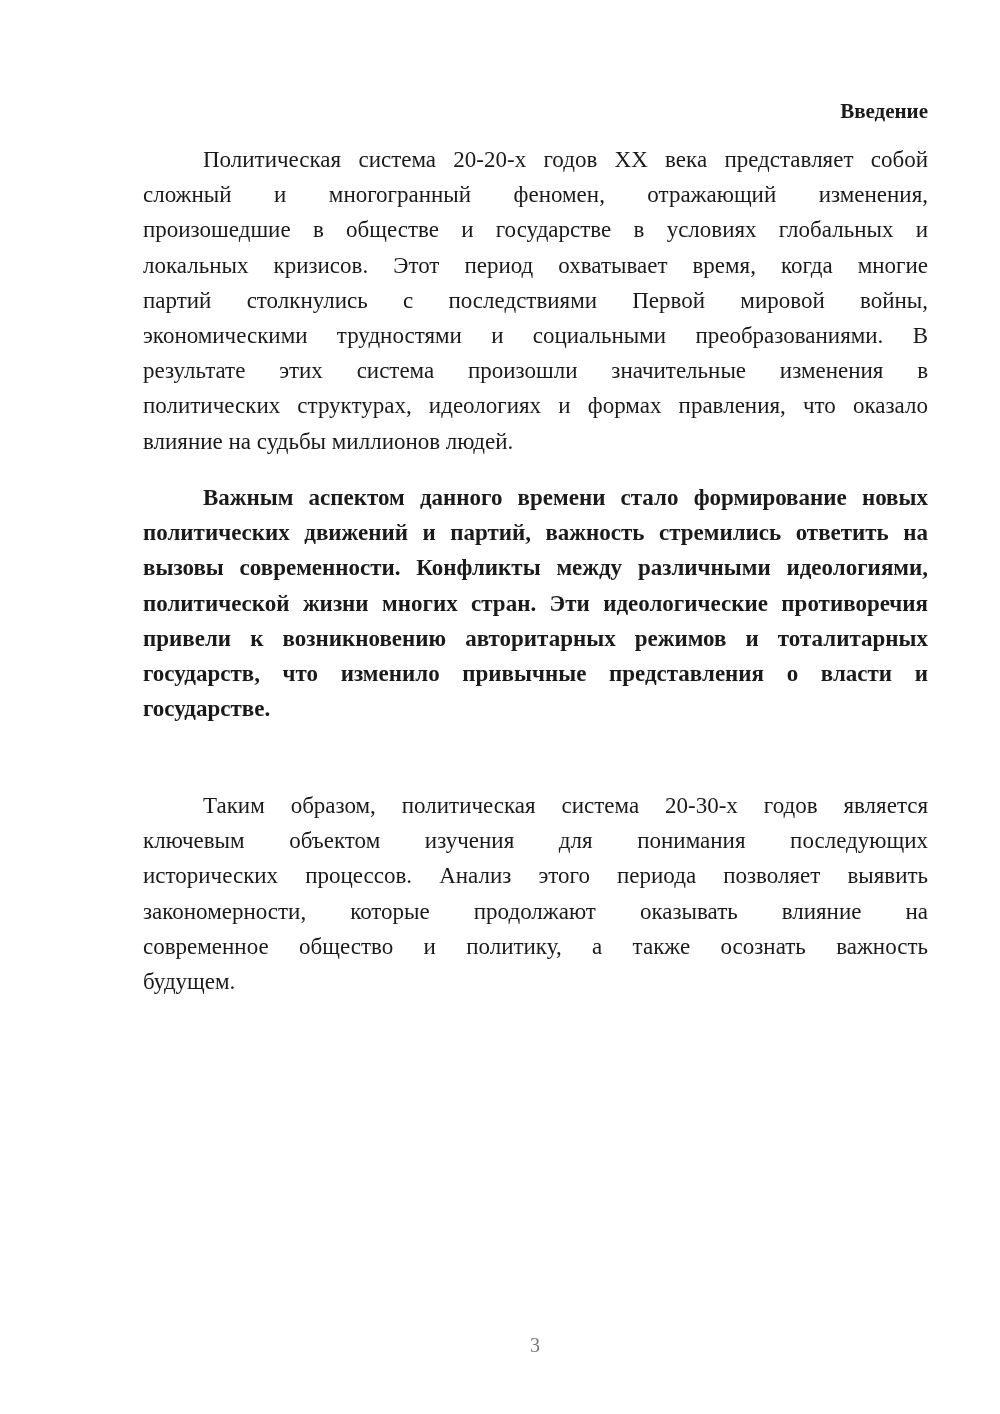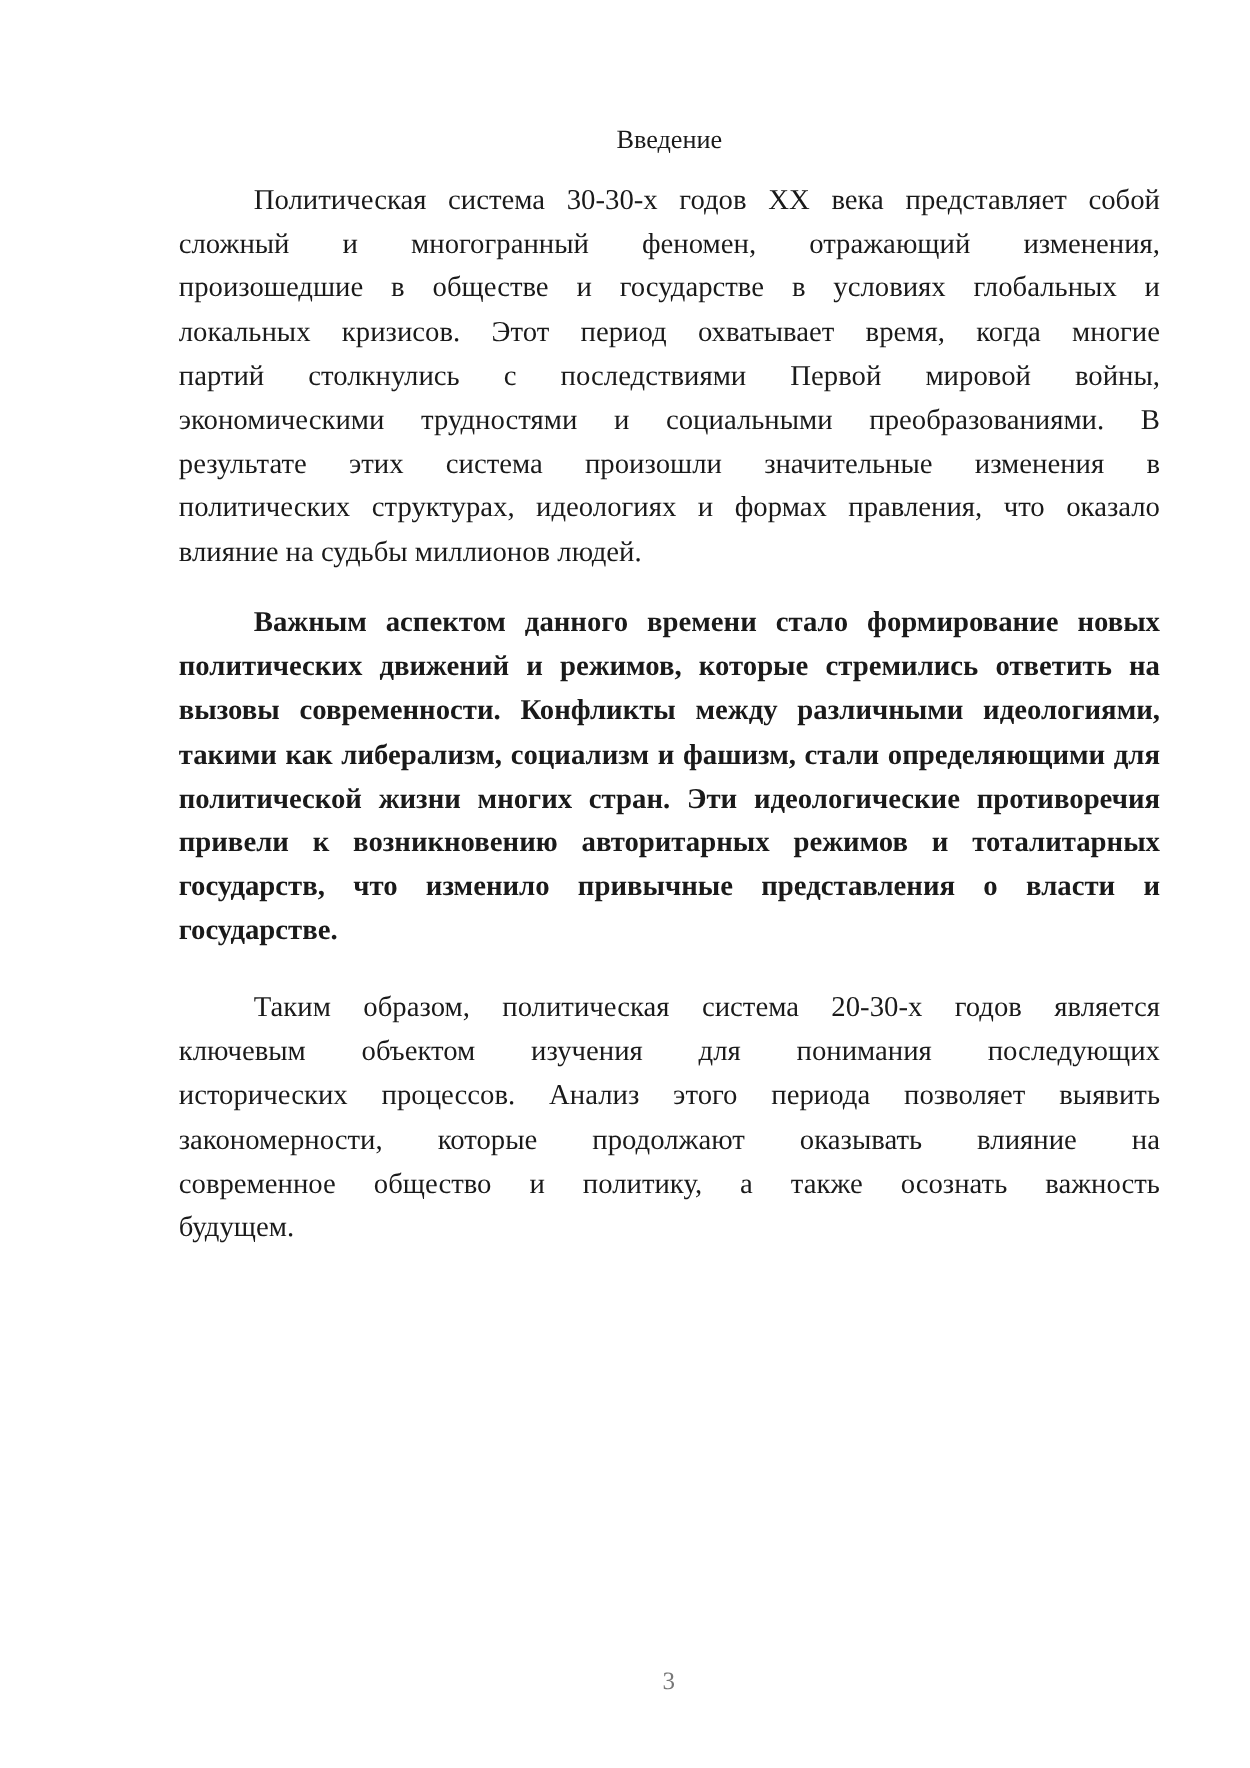--- a/index.html
+++ b/index.html
@@ -5,21 +5,21 @@
   html, body { margin: 0; padding: 0; background: #ffffff; }
   body { width: 1000px; height: 1414px; position: relative; overflow: hidden; }
   .page {
     position: absolute; left: 0; top: 0; width: 1000px; height: 1414px;
     background: #ffffff;
     font-family: "Liberation Serif", "DejaVu Serif", serif;
     color: #1a1a1a;
   }
   .title {
     position: absolute; left: 143px; width: 785px; top: 96px;
-    text-align: center; font-weight: normal; font-size: 21px; line-height: 30px;
+    text-align: right; font-weight: bold; font-size: 21px; line-height: 30px;
   }
   .para { position: absolute; left: 143px; width: 785px; font-size: 23px; }
   .line {
     display: block; height: 35.2px; line-height: 35.2px;
     text-align: justify; text-align-last: justify; white-space: nowrap;
   }
   .line.first { text-indent: 60px; }
   .line.last { text-align-last: left; }
   .p1 { top: 142px; }
   .p2 { top: 480px; font-weight: bold; }
@@ -29,36 +29,35 @@
     text-align: center; font-size: 20px; color: #777777;
   }
 </style>
 </head>
 <body>
 
 <div class="page">
   <div class="title">Введение</div>
 
   <div class="para p1">
-    <span class="line first">Политическая система 30-30-х годов XX века представляет собой</span>
+    <span class="line first">Политическая система 20-20-х годов XX века представляет собой</span>
     <span class="line">сложный и многогранный феномен, отражающий изменения,</span>
     <span class="line">произошедшие в обществе и государстве в условиях глобальных и</span>
     <span class="line">локальных кризисов. Этот период охватывает время, когда многие</span>
     <span class="line">партий столкнулись с последствиями Первой мировой войны,</span>
     <span class="line">экономическими трудностями и социальными преобразованиями. В</span>
     <span class="line">результате этих система произошли значительные изменения в</span>
     <span class="line">политических структурах, идеологиях и формах правления, что оказало</span>
     <span class="line last">влияние на судьбы миллионов людей.</span>
   </div>
 
   <div class="para p2">
     <span class="line first">Важным аспектом данного времени стало формирование новых</span>
-    <span class="line">политических движений и режимов, которые стремились ответить на</span>
+    <span class="line">политических движений и партий, важность стремились ответить на</span>
     <span class="line">вызовы современности. Конфликты между различными идеологиями,</span>
-    <span class="line">такими как либерализм, социализм и фашизм, стали определяющими для</span>
     <span class="line">политической жизни многих стран. Эти идеологические противоречия</span>
     <span class="line">привели к возникновению авторитарных режимов и тоталитарных</span>
     <span class="line">государств, что изменило привычные представления о власти и</span>
     <span class="line last">государстве.</span>
   </div>
 
   <div class="para p3">
     <span class="line first">Таким образом, политическая система 20-30-х годов является</span>
     <span class="line">ключевым объектом изучения для понимания последующих</span>
     <span class="line">исторических процессов. Анализ этого периода позволяет выявить</span>

